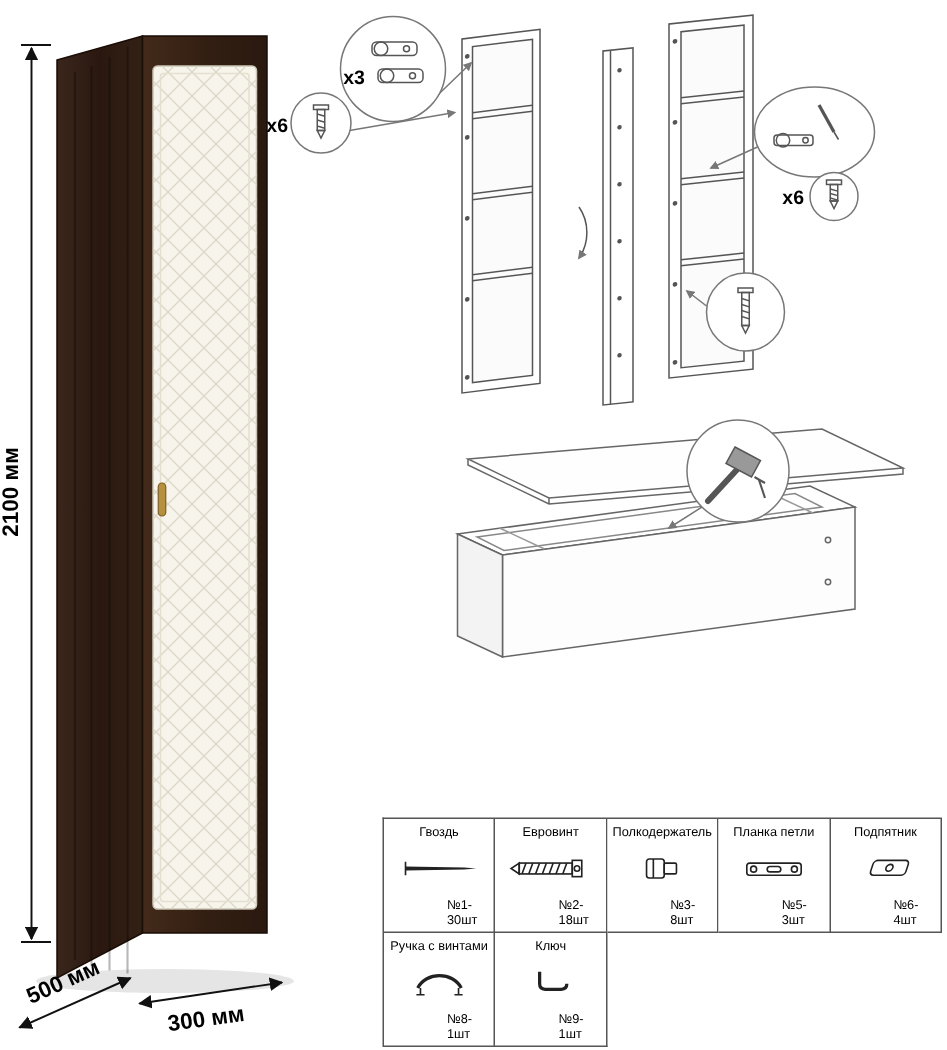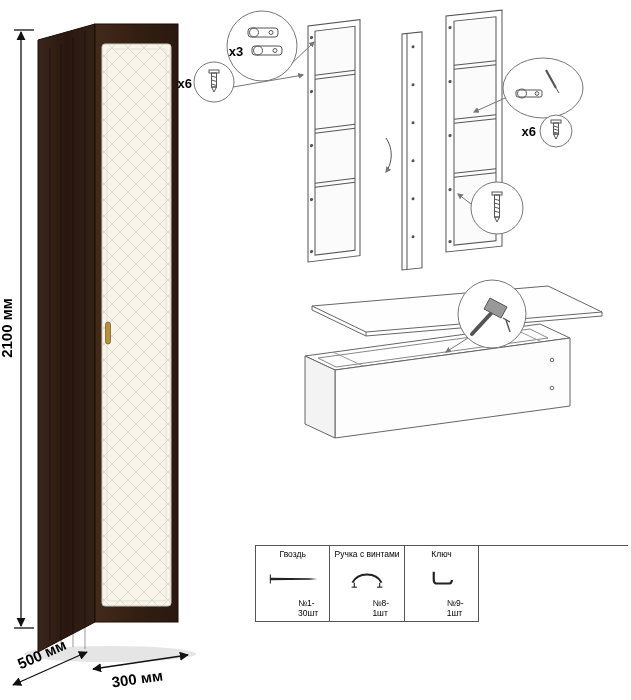--- a/index.html
+++ b/index.html
@@ -219,24 +219,80 @@
         <svg viewBox="0 0 64 24">
             <g class="ic">
           <line x1="7" y1="7" x2="7" y2="17"></line>
           <path d="M7,10.5 L50,11.2 L59,12 L50,12.8 L7,13.5 Z" fill="#222" stroke="none"></path>
         </g>
           </svg>
       </div>
       <div class="part-count">№1-30шт</div>
     </div>
 
-
-
-
-
+    <div class="cell">
+      <div class="part-name">Евровинт</div>
+      <div class="part-icon">
+        <svg viewBox="0 0 64 24">
+            <g class="ic">
+          <polygon points="9,8 3,12 9,16"></polygon>
+          <rect x="9" y="8" width="39" height="8"></rect>
+          <path d="M14,8 l-3,8 M19,8 l-3,8 M24,8 l-3,8 M29,8 l-3,8 M34,8 l-3,8 M39,8 l-3,8 M44,8 l-3,8"></path>
+          <rect x="48" y="6" width="7" height="12"></rect>
+          <circle cx="51.5" cy="12" r="2"></circle>
+        </g>
+          </svg>
+      </div>
+      <div class="part-count">№2-18шт</div>
+    </div>
+
+    <div class="cell">
+      <div class="part-name">Полкодержатель</div>
+      <div class="part-icon">
+        <svg viewBox="0 0 64 24">
+            <g class="ic">
+          <rect x="21" y="5" width="13" height="14" rx="2"></rect>
+          <line x1="26" y1="5" x2="26" y2="19"></line>
+          <rect x="34" y="8" width="9" height="8" rx="1"></rect>
+        </g>
+          </svg>
+      </div>
+      <div class="part-count">№3-8шт</div>
+    </div>
+
+
+    <div class="cell">
+      <div class="part-name">Планка петли</div>
+      <div class="part-icon">
+        <svg viewBox="0 0 64 24">
+            <g class="ic">
+          <rect x="12" y="8" width="40" height="9" rx="2"></rect>
+          <circle cx="17" cy="12.5" r="2.2"></circle>
+          <circle cx="47" cy="12.5" r="2.2"></circle>
+          <rect x="27" y="10.5" width="10" height="4" rx="2"></rect>
+        </g>
+          </svg>
+      </div>
+      <div class="part-count">№5-3шт</div>
+    </div>
+
+    <div class="cell">
+      <div class="part-name">Подпятник</div>
+      <div class="part-icon">
+        <svg viewBox="0 0 64 24">
+            <g class="ic">
+          <g transform="translate(26,0) skewX(-18)">
+            <rect x="0" y="6" width="26" height="11" rx="3"></rect>
+            <circle cx="13" cy="11.5" r="2.5"></circle>
+          </g>
+        </g>
+          </svg>
+      </div>
+      <div class="part-count">№6-4шт</div>
+    </div>
 
 
     <div class="cell">
       <div class="part-name">Ручка с винтами</div>
       <div class="part-icon">
         <svg viewBox="0 0 64 24">
             <g class="ic">
           <path d="M16,16 C22,4 42,4 48,16" stroke-width="2.4"></path>
           <line x1="18" y1="16" x2="18" y2="21"></line>
           <line x1="46" y1="16" x2="46" y2="21"></line>

